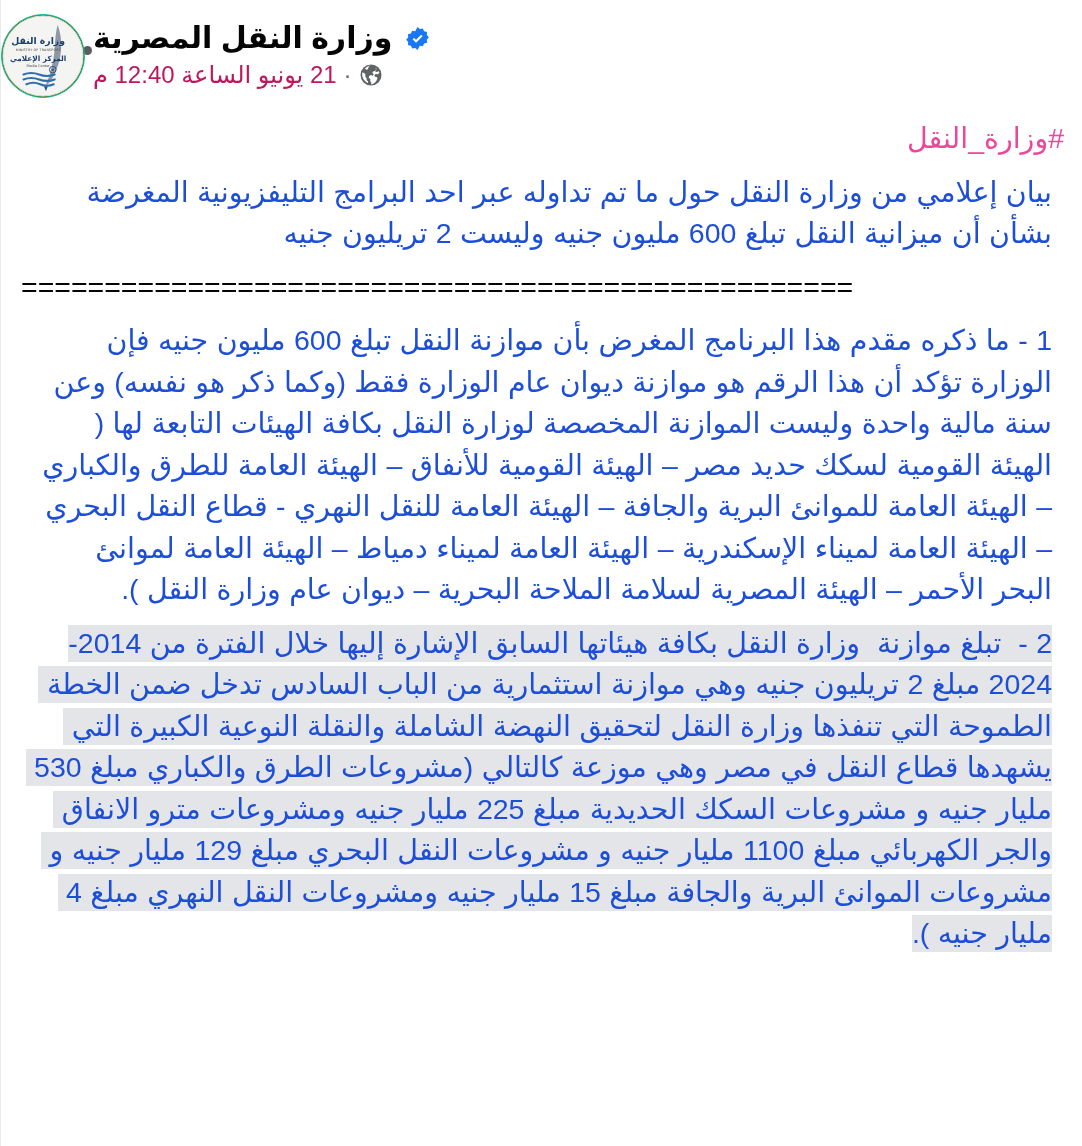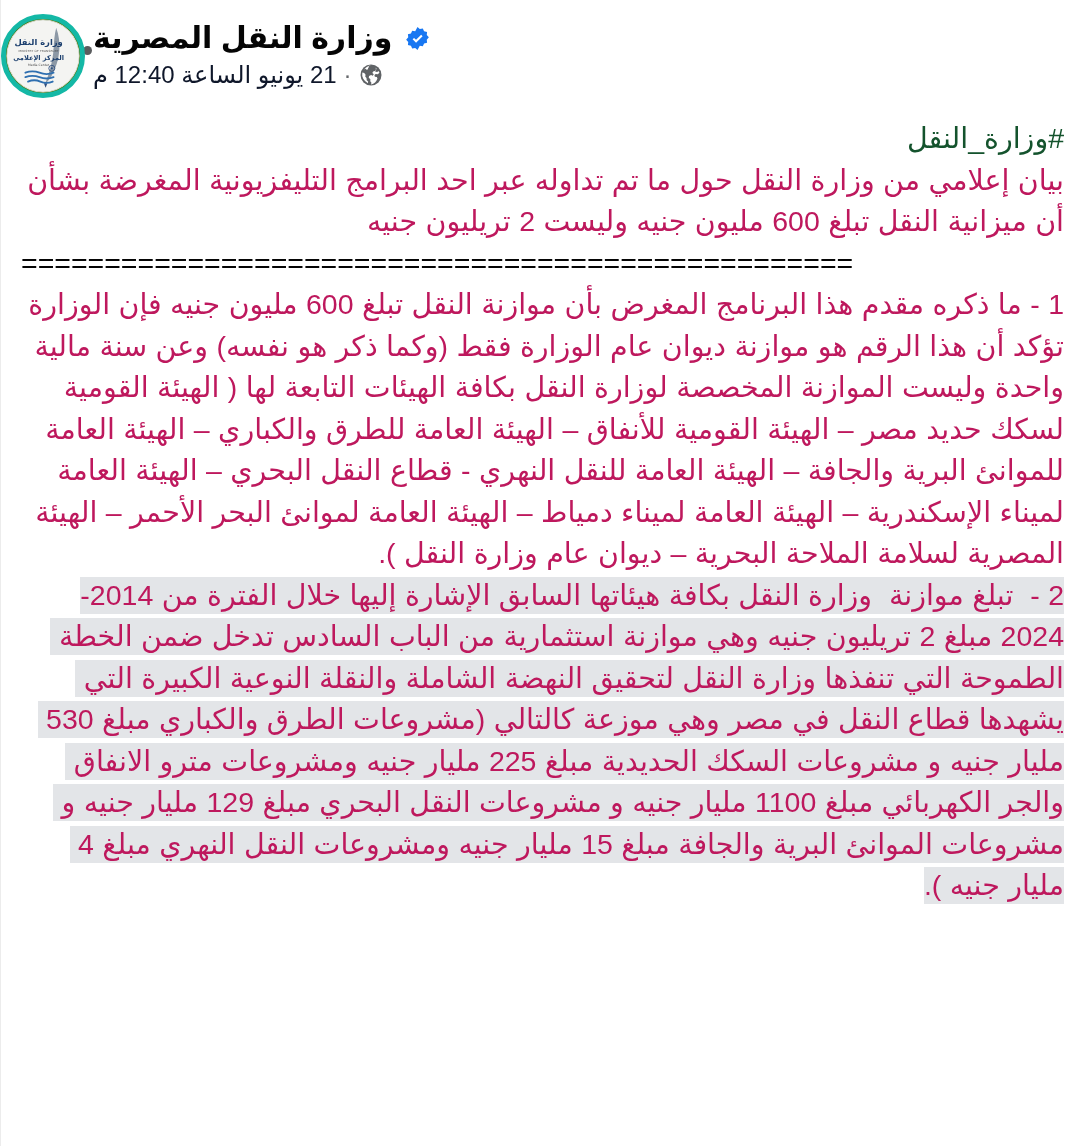--- a/index.html
+++ b/index.html
@@ -57,21 +57,21 @@
     border-radius: 50%;
     background: #5a5c5e;
     display: block;
   }
 
   .avatar {
     width: 84px;
     height: 84px;
     border-radius: 50%;
     background: #4d7c0f;
-    border: 5px solid #14b8a6;
+    border: 1px solid #14b8a6;
     box-sizing: border-box;
     flex: 0 0 auto;
     margin-right: 8px;
     position: relative;
     overflow: hidden;
   }
   .avatar svg { display: block; width: 100%; height: 100%; }
 
   .header-text {
     flex: 1 1 auto;
@@ -103,21 +103,21 @@
   }
   .meta-row {
     display: flex;
     flex-direction: row-reverse;
     align-items: center;
     gap: 7px;
     margin-top: 4px;
   }
   .timestamp {
     font-size: 24px;
-    color: #0f172a;
+    color: #be185d;
     line-height: 30px;
     white-space: nowrap;
   }
   .dot-sep {
     font-size: 24px;
     color: #65676b;
     line-height: 30px;
   }
   .globe {
     width: 24px;
@@ -129,30 +129,30 @@
   
   .post-body {
     padding: 0 18px 0 20px;
     box-sizing: border-box;
     text-align: right;
     direction: rtl;
   }
   .para {
     font-size: 28.5px;
     line-height: 41.5px;
-    color: #be185d;
-    margin: 0;
+    color: #1d4ed8;
+    margin: 12px;
     word-spacing: 0.5px;
     white-space: pre-wrap;
   }
   .hashtag {
     font-size: 28.5px;
     line-height: 41.5px;
     margin: 0;
-    color: #14532d;
+    color: #ec4899;
   }
   .divider-eq {
     font-size: 28.5px;
     line-height: 41.5px;
     margin: 0;
     color: #050505;
     letter-spacing: 0px;
     direction: ltr;
     text-align: left;
     overflow: hidden;

